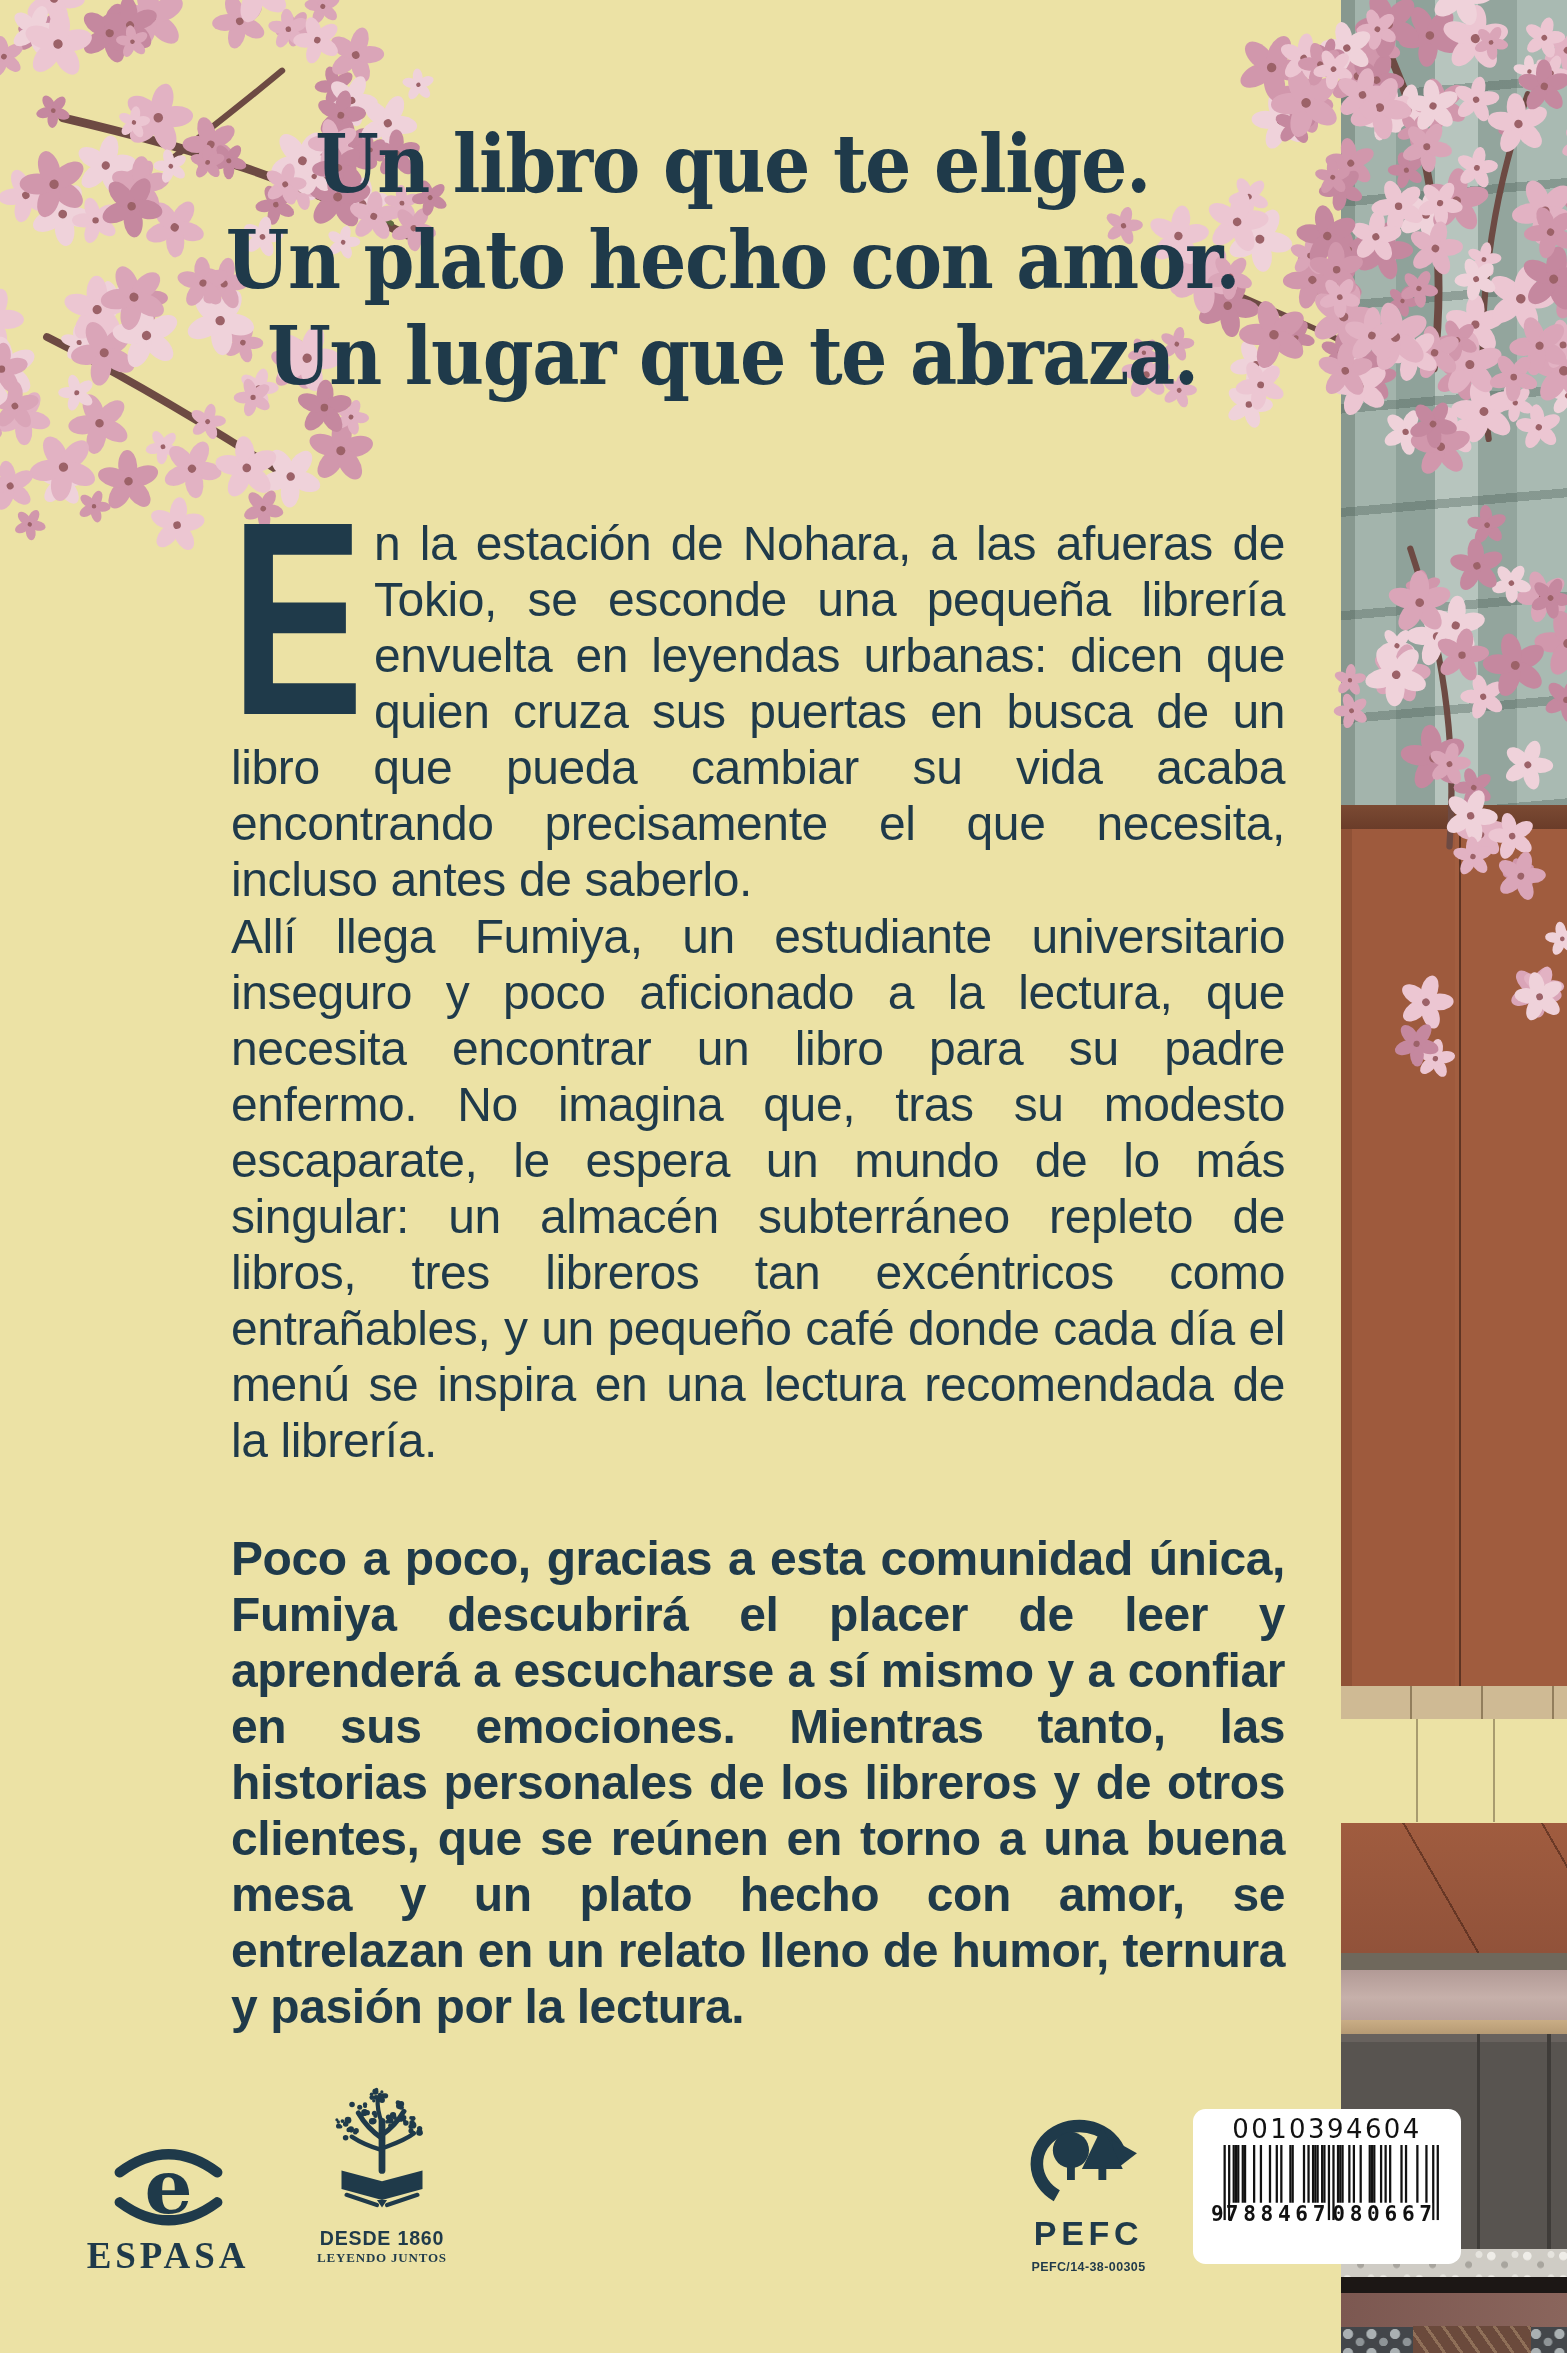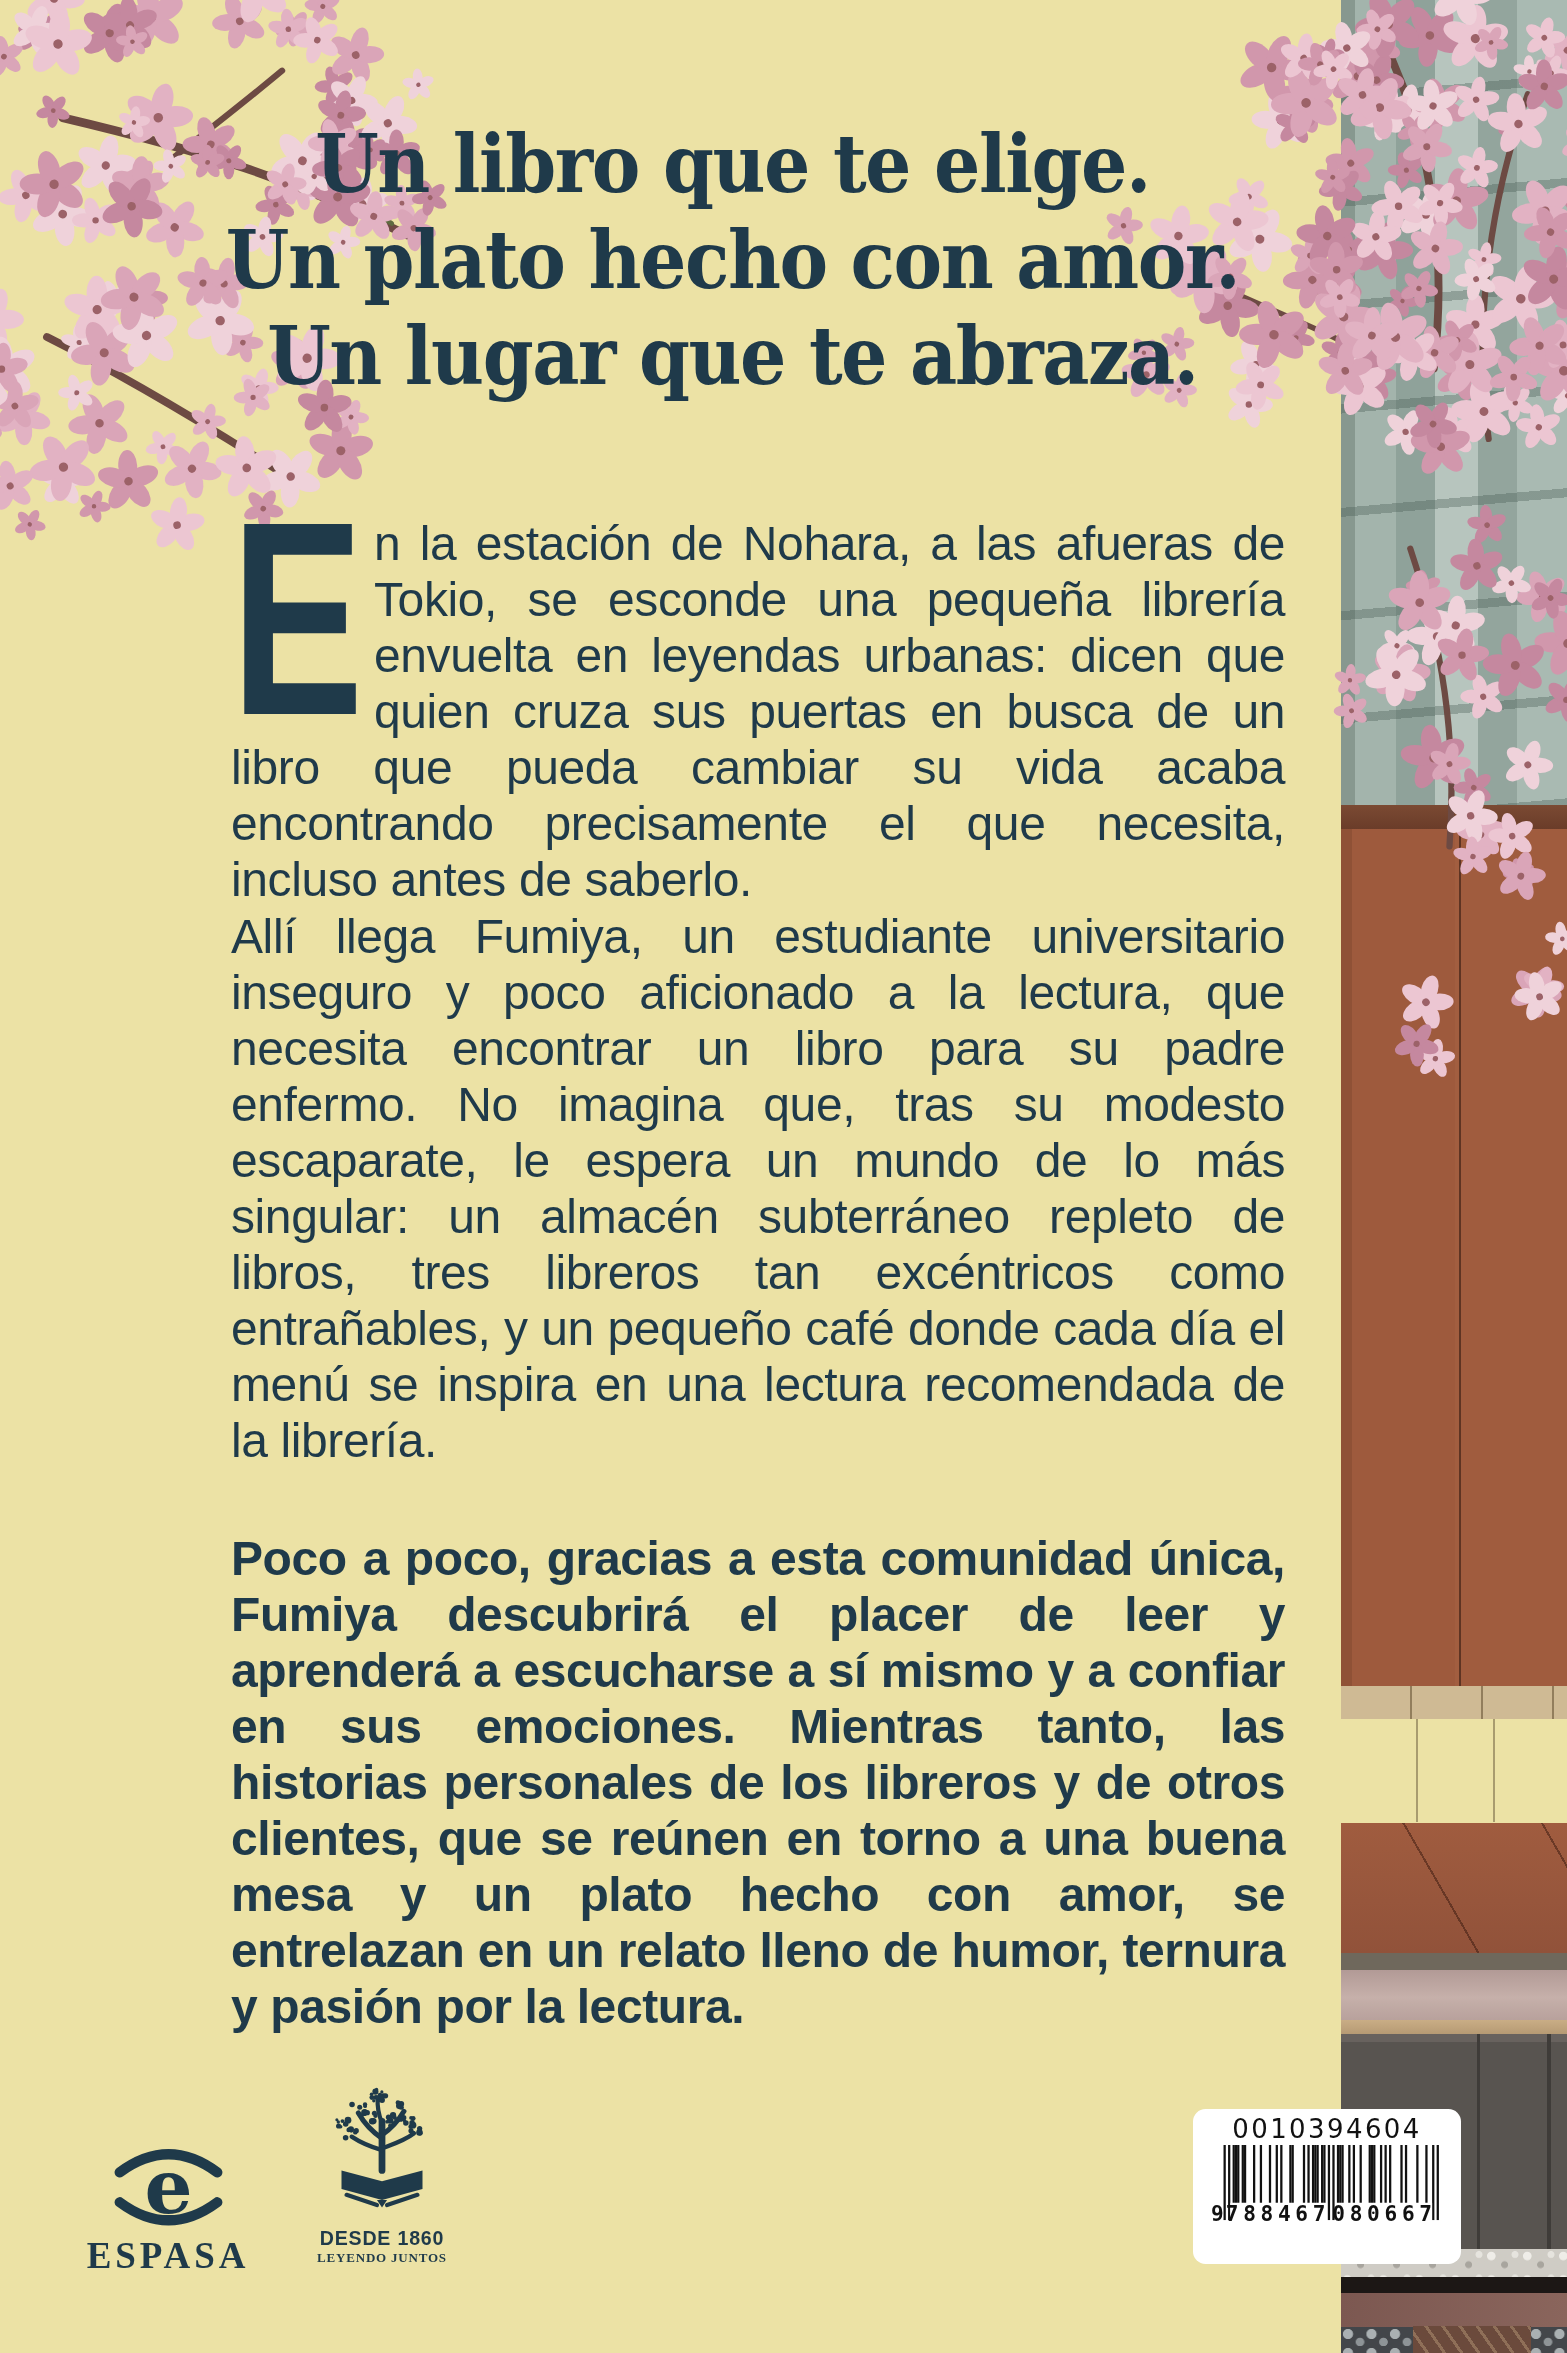--- a/index.html
+++ b/index.html
@@ -523,20 +523,32 @@
       </g>
       <g fill="none" stroke="#1f3a4a" stroke-width="5" stroke-linecap="round">
         <path d="M18,129 L54,141"></path>
         <path d="M102,129 L66,141"></path>
       </g>
     </svg>
     <div class="tree-line1">DESDE 1860</div>
     <div class="tree-line2">LEYENDO JUNTOS</div>
   </div>
 
+  <div class="logo-block pefc">
+    <svg width="118" height="110" viewBox="0 0 150 140">
+      <path d="M34,118 A54,48 0 1 1 116,70" fill="none" stroke="#1f3a4a" stroke-width="16"></path>
+      <polygon points="104,46 136,64 110,84" fill="#1f3a4a"></polygon>
+      <circle cx="52" cy="60" r="23" fill="#1f3a4a"></circle>
+      <rect x="47" y="78" width="10" height="20" fill="#1f3a4a"></rect>
+      <polygon points="92,30 118,84 66,84" fill="#1f3a4a"></polygon>
+      <rect x="87" y="84" width="10" height="14" fill="#1f3a4a"></rect>
+    </svg>
+    <div class="pefc-name">PEFC</div>
+    <div class="pefc-cert">PEFC/14-38-00305</div>
+  </div>
 
   <div class="barcode-label">
     <div class="bc-num">0010394604</div>
     <svg id="bcSvg" class="bc-svg" width="237" height="86" viewBox="-18 0 302 110">
         <rect x="0.00" y="0" width="2.90" height="96" fill="#111"></rect>
         <rect x="5.80" y="0" width="2.90" height="96" fill="#111"></rect>
         <rect x="11.60" y="0" width="2.90" height="74" fill="#111"></rect>
         <rect x="14.50" y="0" width="2.90" height="74" fill="#111"></rect>
         <rect x="17.40" y="0" width="2.90" height="74" fill="#111"></rect>
         <rect x="23.20" y="0" width="2.90" height="74" fill="#111"></rect>

